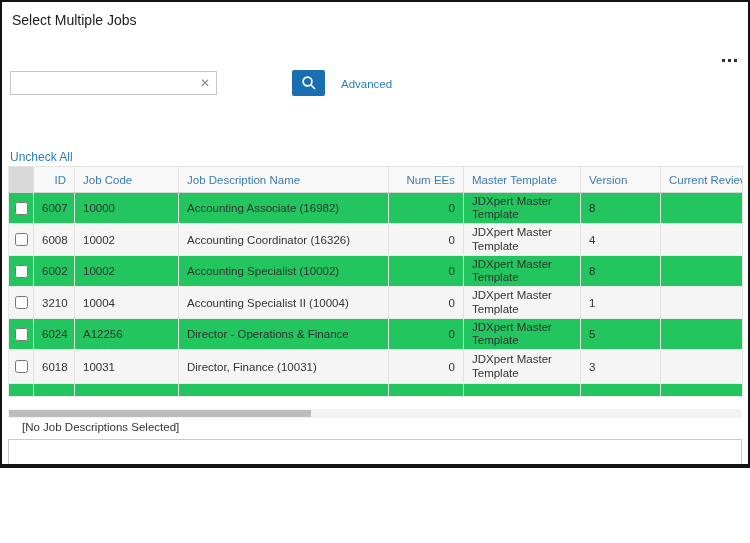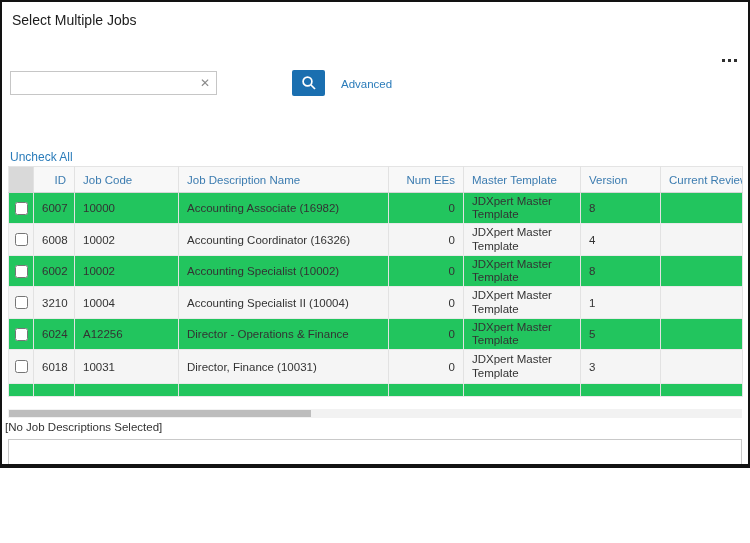--- a/index.html
+++ b/index.html
@@ -100,21 +100,21 @@
   .hscroll {
     position:absolute; left:6px; top:407px; width:734px; height:9px;
     background:#f2f2f2;
   }
   .hscroll-thumb {
     position:absolute; left:1px; top:1px; width:302px; height:7px;
     background:#bdbdbd; cursor:pointer;
   }
 
   .no-selection {
-    position:absolute; left:3px; top:419px;
+    position:absolute; left:20px; top:419px;
     font-size:11.5px; color:#333;
   }
   .selected-box {
     position:absolute; left:6px; top:437px; width:734px; height:62px;
     border:1px solid #c9c9c9; background:#fff;
   }
 
   .select-close-btn {
     position:absolute; right:11px; top:509px;
     min-width:99px; height:21px;

